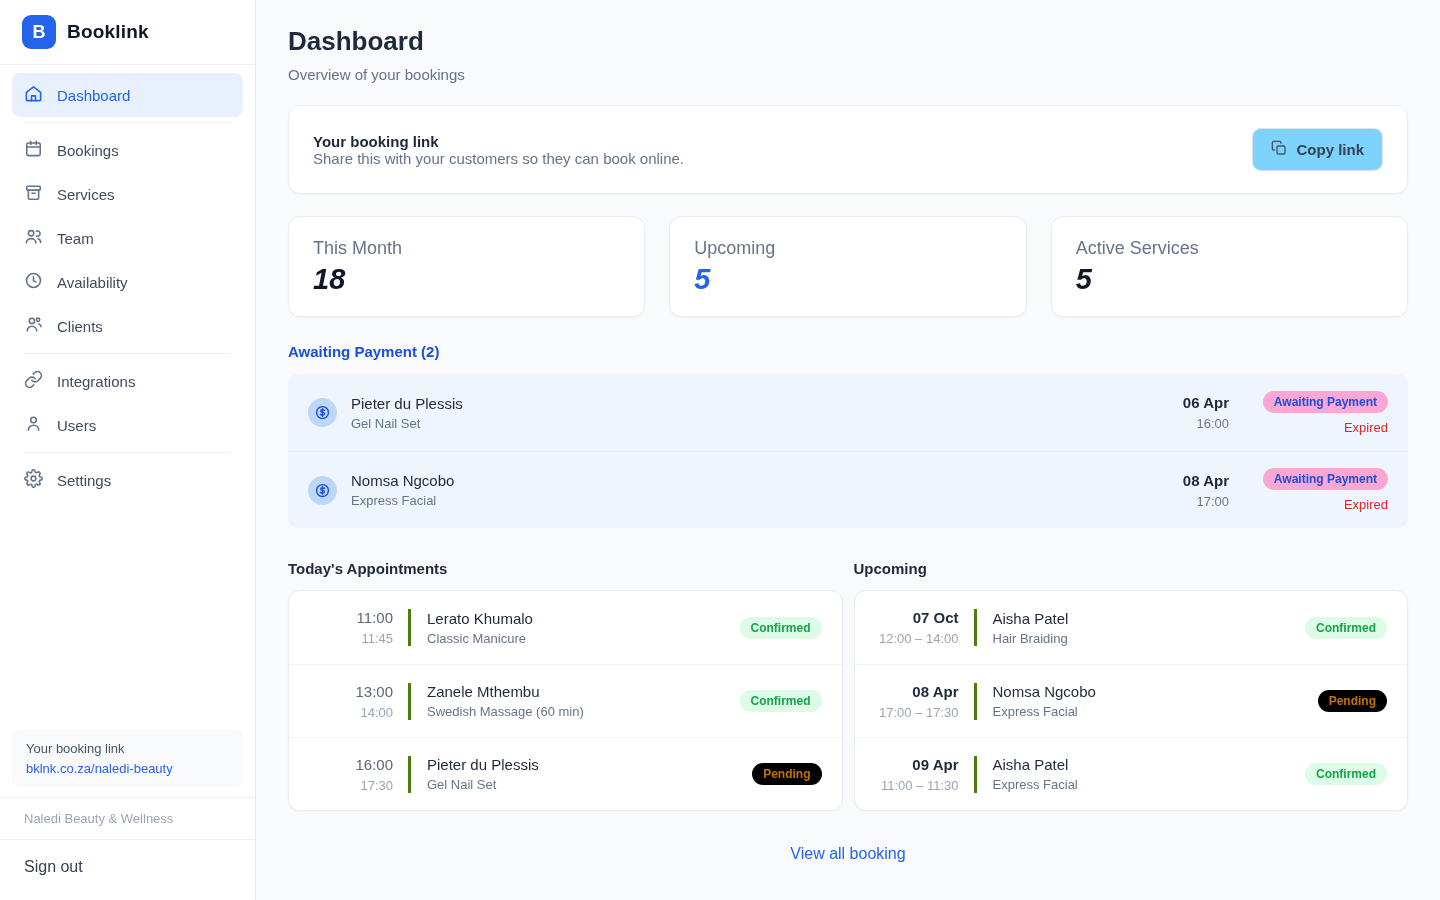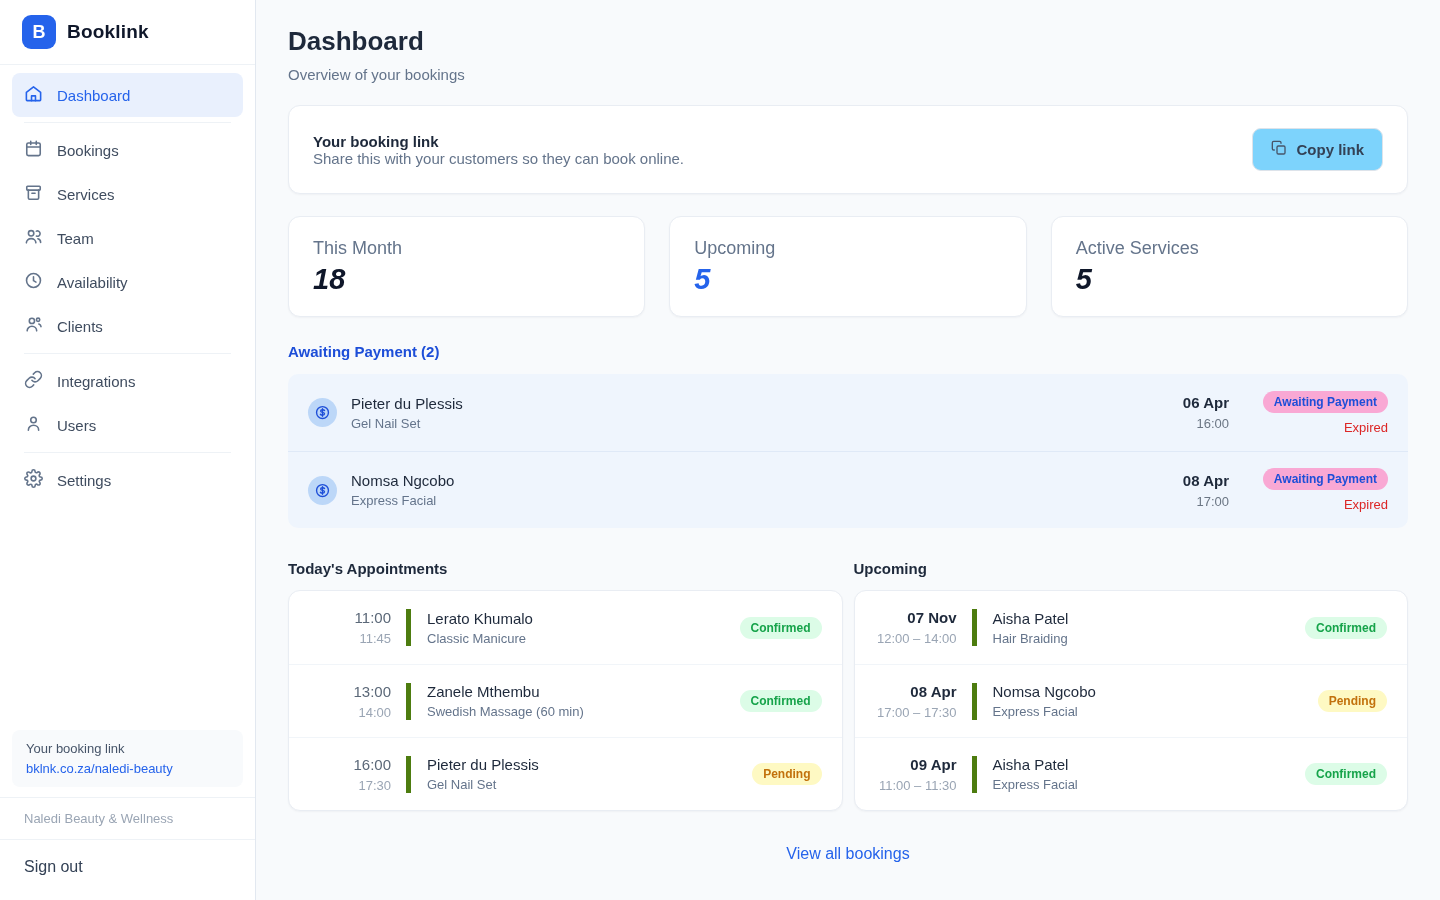--- a/index.html
+++ b/index.html
@@ -88,30 +88,30 @@
   .pill-awaiting { background:#f9a8d4; color:#1d4ed8; }
   .expired { font-size:13px; color:#dc2626; margin-top:7px; }
   
   .lists { margin-top:32px; display:grid; grid-template-columns:1fr 1fr; gap:11px; }
   .list-heading { font-size:15px; font-weight:bold; color:#1e293b; }
   .list-card { margin-top:13px; overflow:hidden; }
   .appt-row { display:flex; align-items:center; padding:15px 20px; height:73px; cursor:pointer; }
   .appt-row + .appt-row { border-top:1px solid #f1f5f9; }
   .appt-when {
     width:102px; min-width:102px; text-align:right; padding-right:15px;
-    border-right:5px solid #4d7c0f; margin-right:16px;
+    border-right:3px solid #4d7c0f; margin-right:16px;
   }
   .appt-when .l1 { font-size:15px; color:#5b6878; }
   .appt-when .l1.dark { color:#1e293b; font-weight:600; }
   .appt-when .l2 { font-size:13px; color:#9aa5b4; margin-top:5px; white-space:nowrap; }
   .appt-who .name { font-size:15px; font-weight:500; color:#1e293b; }
   .appt-who .svc { font-size:13px; color:#64748b; margin-top:4px; }
   .appt-badge { margin-left:auto; }
   .status-confirmed { background:#dcfce7; color:#16a34a; }
-  .status-pending { background:#fef9c3; color:#c2710c; }
+  .status-pending { background:#000000; color:#c2710c; }
   .view-all { margin-top:34px; text-align:center; }
   .view-all a { font-size:16px; color:#2563eb; text-decoration:none; cursor:pointer; }
 </style>
 </head>
 <body>
 
 <aside class="sidebar">
   <div class="logo-row">
     <div class="logo-badge">B</div>
     <div class="logo-name">Booklink</div>
@@ -332,21 +332,21 @@
         </div>
       </div>
     </div>
 
     <div>
       <h2 class="list-heading">Upcoming</h2>
       <div class="card list-card">
 
         <div class="appt-row">
           <div class="appt-when">
-            <div class="l1 dark">07 Nov</div>
+            <div class="l1 dark">07 Oct</div>
             <div class="l2">12:00 – 14:00</div>
           </div>
           <div class="appt-who">
             <div class="name">Aisha Patel</div>
             <div class="svc">Hair Braiding</div>
           </div>
           <span class="pill appt-badge status-confirmed">Confirmed</span>
         </div>
 
         <div class="appt-row">
@@ -370,15 +370,15 @@
             <div class="name">Aisha Patel</div>
             <div class="svc">Express Facial</div>
           </div>
           <span class="pill appt-badge status-confirmed">Confirmed</span>
         </div>
       </div>
     </div>
   </section>
 
   <div class="view-all">
-    <a>View all bookings</a>
+    <a>View all booking</a>
   </div>
 </main>
 
 </body></html>

